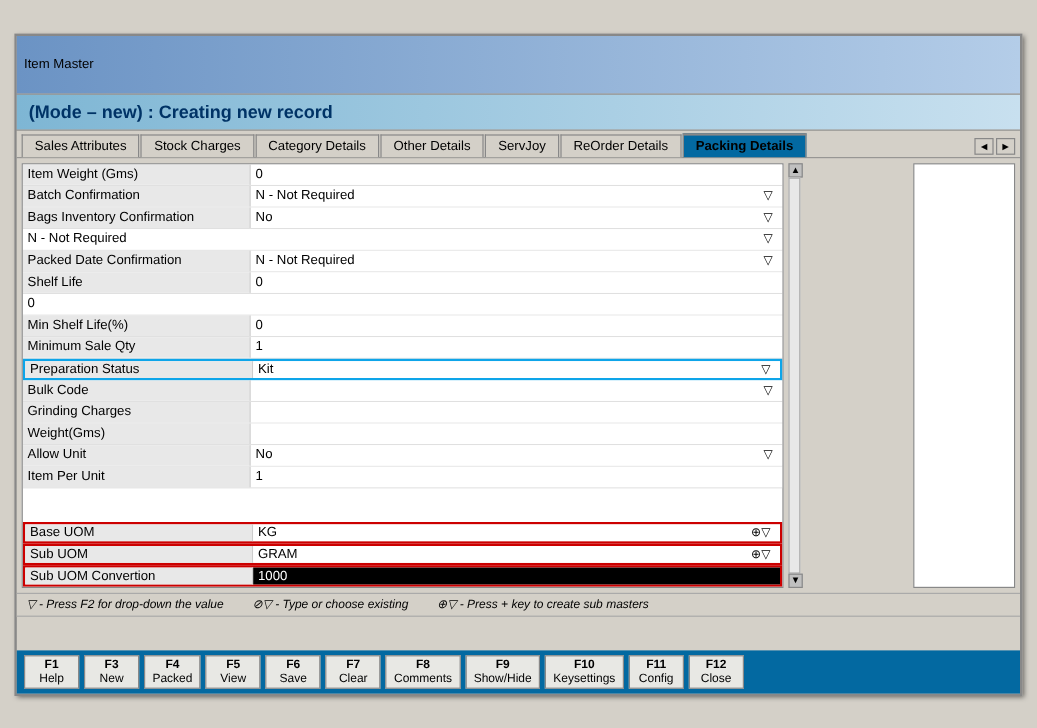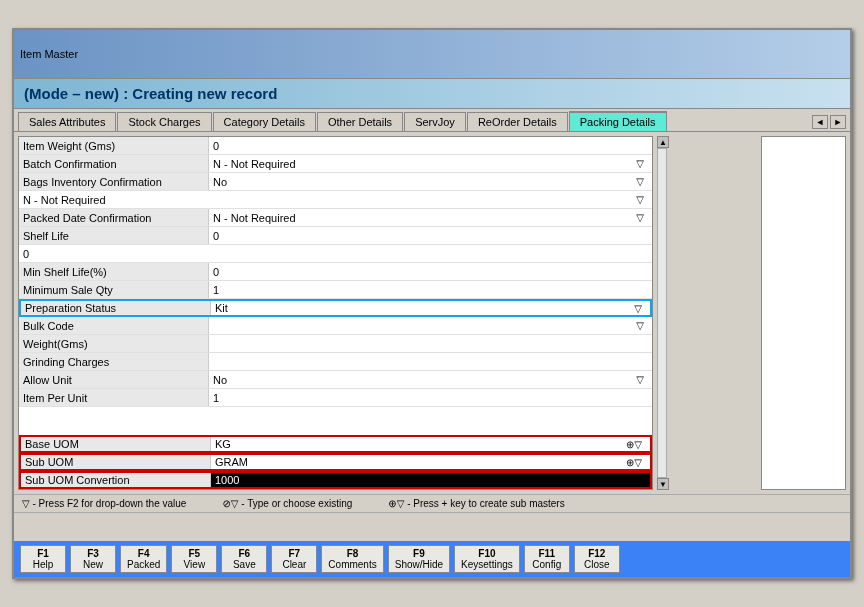--- a/index.html
+++ b/index.html
@@ -47,22 +47,22 @@
       padding: 3px 10px;
       border: 1px solid #888;
       border-bottom: none;
       background: #d4d0c8;
       cursor: pointer;
       font-size: 11px;
       color: #000;
       white-space: nowrap;
     }
     .tab.active {
-      background: #5eead4;
-      font-weight: normal;
+      background: #0369a1;
+      font-weight: bold;
       border-top: 2px solid #888;
       z-index: 1;
     }
     .tab-nav-btns {
       margin-left: auto;
       display: flex;
       gap: 2px;
       align-items: center;
       padding-bottom: 2px;
     }
@@ -144,26 +144,27 @@
     }
     .row-value.dark-input input {
       background: #000;
       color: #fff;
     }
     .legend-bar {
       background: #d4d0c8;
       padding: 3px 8px;
       font-size: 10px;
       display: flex;
-      gap: 36px;
+      gap: 24px;
       border-top: 1px solid #aaa;
       border-bottom: 1px solid #aaa;
+      font-style: italic;
     }
     .function-bar {
-      background: #3b82f6;
+      background: #0369a1;
       display: flex;
       padding: 4px 6px;
       gap: 4px;
       margin-top: 28px;
     }
     .fn-key {
       display: flex;
       flex-direction: column;
       align-items: center;
       border: 1px solid #888;
@@ -291,27 +292,27 @@
         </div>
       </div>
       <div class="form-row">
         <div class="row-label">Bulk Code</div>
         <div class="row-value">
           <input value="" style="">
           <span class="dropdown-arrow">▽</span>
         </div>
       </div>
       <div class="form-row">
+        <div class="row-label">Grinding Charges</div>
+        <div class="row-value">
+            <input value="" style="">
+          </div>
+      </div>
+      <div class="form-row">
         <div class="row-label">Weight(Gms)</div>
-        <div class="row-value">
-            <input value="" style="">
-          </div>
-      </div>
-      <div class="form-row">
-        <div class="row-label">Grinding Charges</div>
         <div class="row-value">
             <input value="" style="">
           </div>
       </div>
       <div class="form-row">
         <div class="row-label">Allow Unit</div>
         <div class="row-value">
           <span>No</span>
           <span class="dropdown-arrow">▽</span>
         </div>

